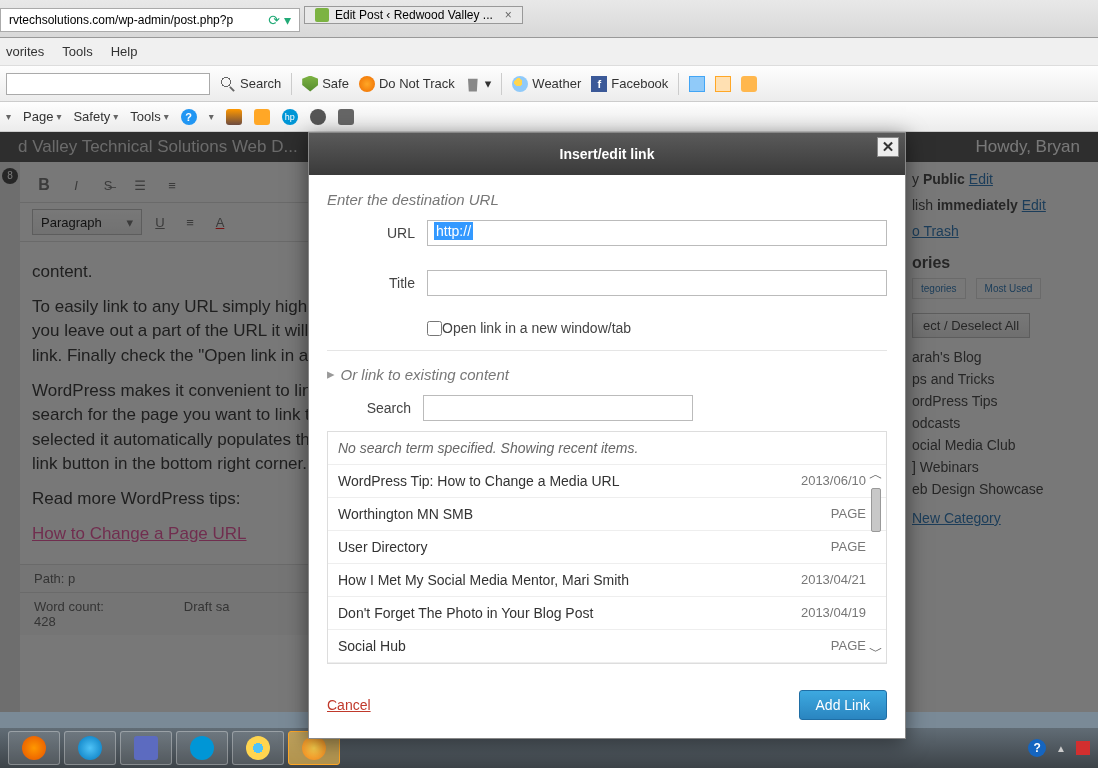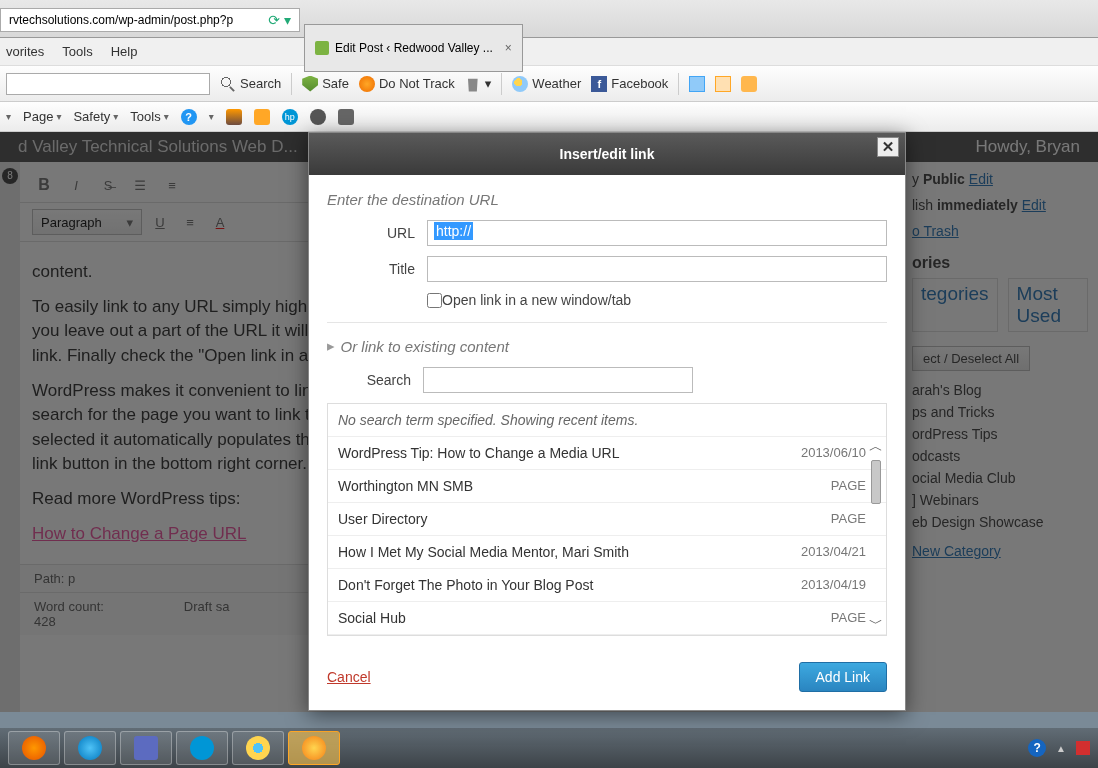--- a/index.html
+++ b/index.html
@@ -1,21 +1,21 @@
 <!DOCTYPE html>
 <html><head>
 <meta charset="utf-8">
 <style>
 * { margin: 0; padding: 0; box-sizing: border-box; font-family: Arial, sans-serif; }
 body { width: 1098px; height: 768px; overflow: hidden; background: #7a8a97; position: relative; }
 
 
 .browser-top { background: linear-gradient(#e8e8e8, #d8d8d8); height: 38px; display: flex; border-bottom: 1px solid #999; }
 .url-bar { width: 300px; height: 24px; margin: 8px 0 0 0; background: white; border: 1px solid #aaa; font-size: 12px; padding: 3px 8px; display: flex; align-items: center; justify-content: space-between; }
-.tab { background: #e8e8e8; border: 1px solid #999; height: 48px; margin-top: 24px; margin-left: 4px; padding: 5px 10px; display: flex; align-items: center; gap: 6px; font-size: 12px; }
+.tab { background: #e8e8e8; border: 1px solid #999; height: 18px; margin-top: 6px; margin-left: 4px; padding: 5px 10px; display: flex; align-items: center; gap: 6px; font-size: 12px; }
 .tab-icon { width: 14px; height: 14px; background: #7cb342; border-radius: 2px; }
 .tab-close { margin-left: 6px; color: #666; cursor: pointer; }
 
 .menubar { background: #f0f0f0; height: 28px; display: flex; align-items: center; gap: 18px; padding-left: 6px; border-bottom: 1px solid #ddd; font-size: 13px; }
 .menubar span { color: #333; }
 
 .toolbar1 { background: linear-gradient(#fefefe, #ececec); height: 36px; display: flex; align-items: center; gap: 10px; padding-left: 6px; border-bottom: 1px solid #ccc; font-size: 13px; }
 .search-box { width: 204px; height: 22px; border: 1px solid #aaa; background: white; }
 .tb-item { display: flex; align-items: center; gap: 4px; color: #333; }
 .tb-icon { width: 16px; height: 16px; display: inline-block; }
@@ -64,34 +64,34 @@
 .editor-body a { color: #ec4899; text-decoration: underline; }
 
 .editor-status { border-top: 1px solid #ddd; padding: 6px 14px; font-size: 13px; color: #555; background: #f7f7f7; }
 .editor-status2 { border-top: 1px solid #ddd; padding: 6px 14px; font-size: 13px; color: #555; background: #f7f7f7; display: flex; gap: 80px; }
 
 .wp-right { width: 196px; background: #fff; padding: 4px 10px; font-size: 14px; color: #333; }
 .wp-right .row { padding: 5px 0; }
 .wp-right a { color: #1a6db3; text-decoration: underline; }
 .trash-link { color: #c0392b; text-decoration: underline; }
 .cat-tabs { display: flex; gap: 10px; margin: 6px 0; }
-.cat-tab { padding: 4px 8px; border: 1px solid #ddd; font-size: 19px; color: #1a6db3; }
+.cat-tab { padding: 4px 8px; border: 1px solid #ddd; font-size: 10px; color: #1a6db3; }
 .cat-tab.active { background: #fff; }
 .select-all { border: 1px solid #bbb; background: linear-gradient(#fff,#e8e8e8); padding: 4px 10px; font-size: 13px; margin: 8px 0; display: inline-block; }
 .cat-list div { padding: 3px 0; font-size: 14px; }
 .add-cat { color: #1a6db3; text-decoration: underline; font-size: 14px; margin-top: 10px; display: inline-block; }
 .heading-cat { font-size: 16px; font-weight: bold; color: #333; margin: 10px 0 6px; }
 
 
 .modal { position: absolute; left: 308px; top: 132px; width: 598px; background: #fff; z-index: 100; border: 1px solid #888; box-shadow: 0 4px 20px rgba(0,0,0,0.5); }
 .modal-title { background: linear-gradient(#5a5a5a, #3a3a3a); color: #fff; height: 42px; display: flex; align-items: center; justify-content: center; font-size: 14px; font-weight: bold; position: relative; }
 .modal-close { position: absolute; right: 6px; top: 4px; width: 22px; height: 20px; background: #eee; border: 1px solid #888; color: #333; font-weight: bold; text-align: center; line-height: 18px; cursor: pointer; font-size: 15px; }
 .modal-body { padding: 16px 18px 10px; }
 .modal-hint { font-style: italic; color: #777; font-size: 15px; margin-bottom: 12px; }
-.field-row { display: flex; align-items: center; margin-bottom: 10px; }
+.field-row { display: flex; align-items: center; margin-bottom: 24px; }
 .field-row label { width: 100px; text-align: right; padding-right: 12px; font-size: 14px; color: #444; }
 .field-row input[type=text] { flex: 1; height: 26px; border: 1px solid #bbb; padding: 2px 6px; font-size: 14px; }
 .url-input { background: #fff; }
 .url-selected { background: #3399ff; color: #fff; padding: 1px 2px; }
 .check-row { margin-left: 100px; display: flex; align-items: center; gap: 0; font-size: 14px; color: #444; margin-bottom: 14px; }
 .check-row input { width: 15px; height: 15px; }
 .link-existing { font-style: italic; color: #777; font-size: 15px; margin-bottom: 12px; display: flex; align-items: center; gap: 6px; }
 .link-existing::before { content: '▸'; color: #999; font-style: normal; }
 .search-row { display: flex; align-items: center; margin-bottom: 10px; }
 .search-row label { width: 96px; text-align: right; padding-right: 12px; font-size: 14px; color: #444; }

